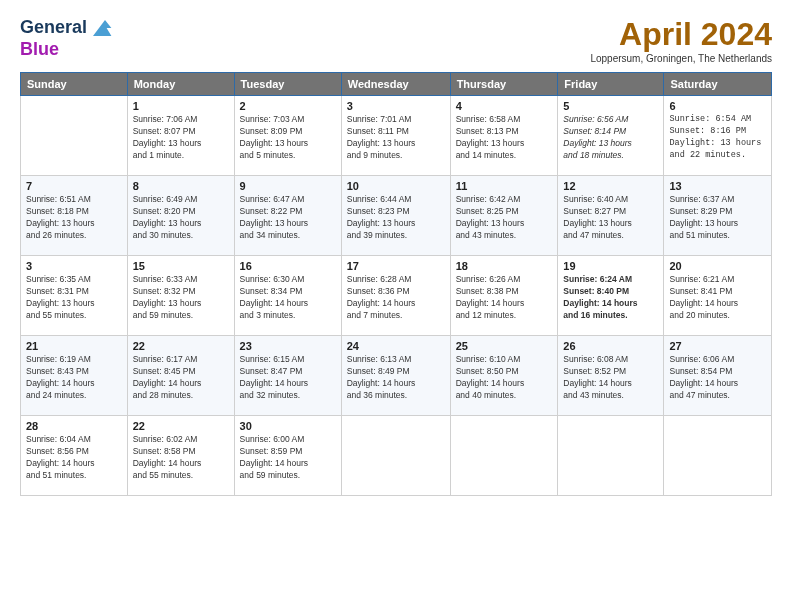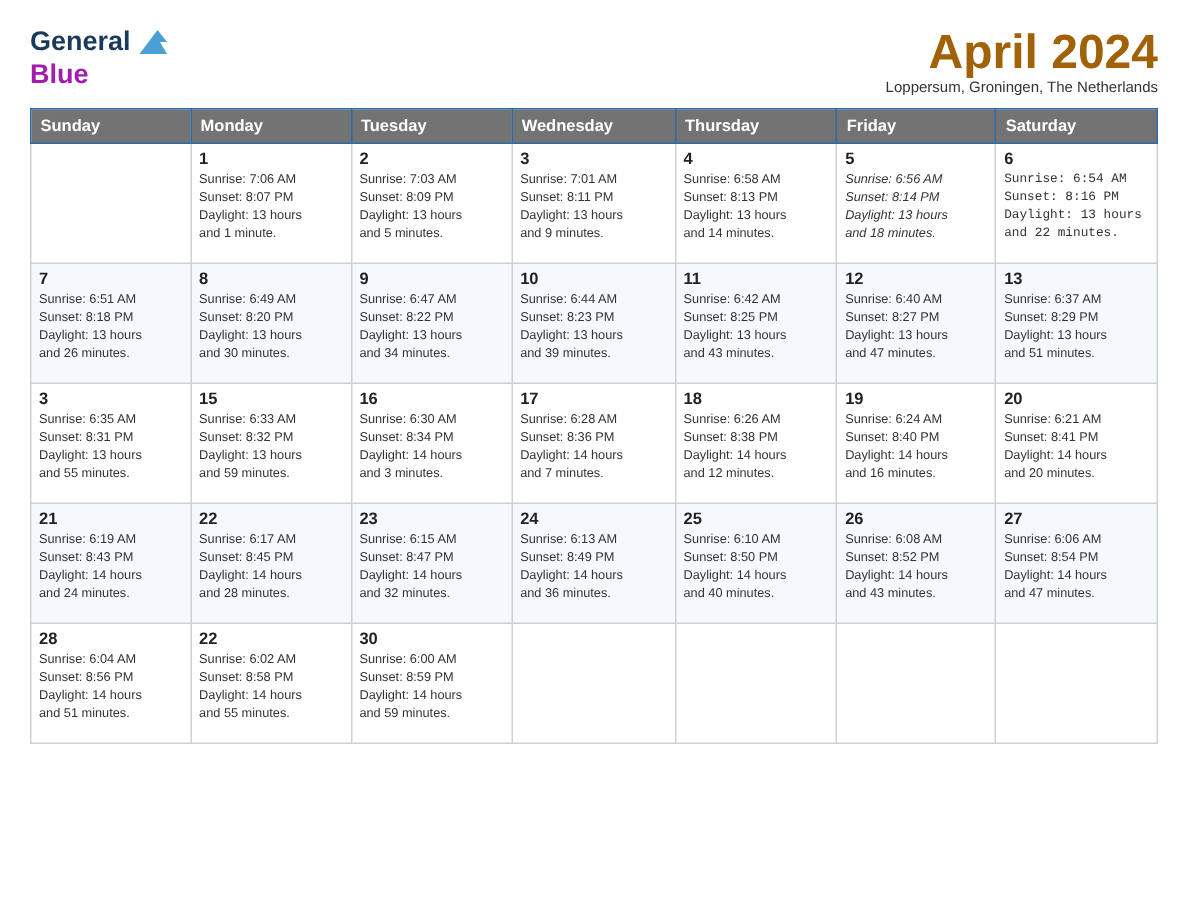--- a/index.html
+++ b/index.html
@@ -258,21 +258,21 @@
           </td>
           <td>
             <span class="day-num">18</span>
             <div class="day-info" style="white-space: pre-line;">Sunrise: 6:26 AM
 Sunset: 8:38 PM
 Daylight: 14 hours
 and 12 minutes.</div>
           </td>
           <td>
             <span class="day-num">19</span>
-            <div class="day-info" style="white-space: pre-line;">Sunrise: 6:24 AM
+            <div class="day-info" style="white-space: pre-line; font-weight: bold;">Sunrise: 6:24 AM
 Sunset: 8:40 PM
 Daylight: 14 hours
 and 16 minutes.</div>
           </td>
           <td>
             <span class="day-num">20</span>
             <div class="day-info" style="white-space: pre-line;">Sunrise: 6:21 AM
 Sunset: 8:41 PM
 Daylight: 14 hours
 and 20 minutes.</div>

